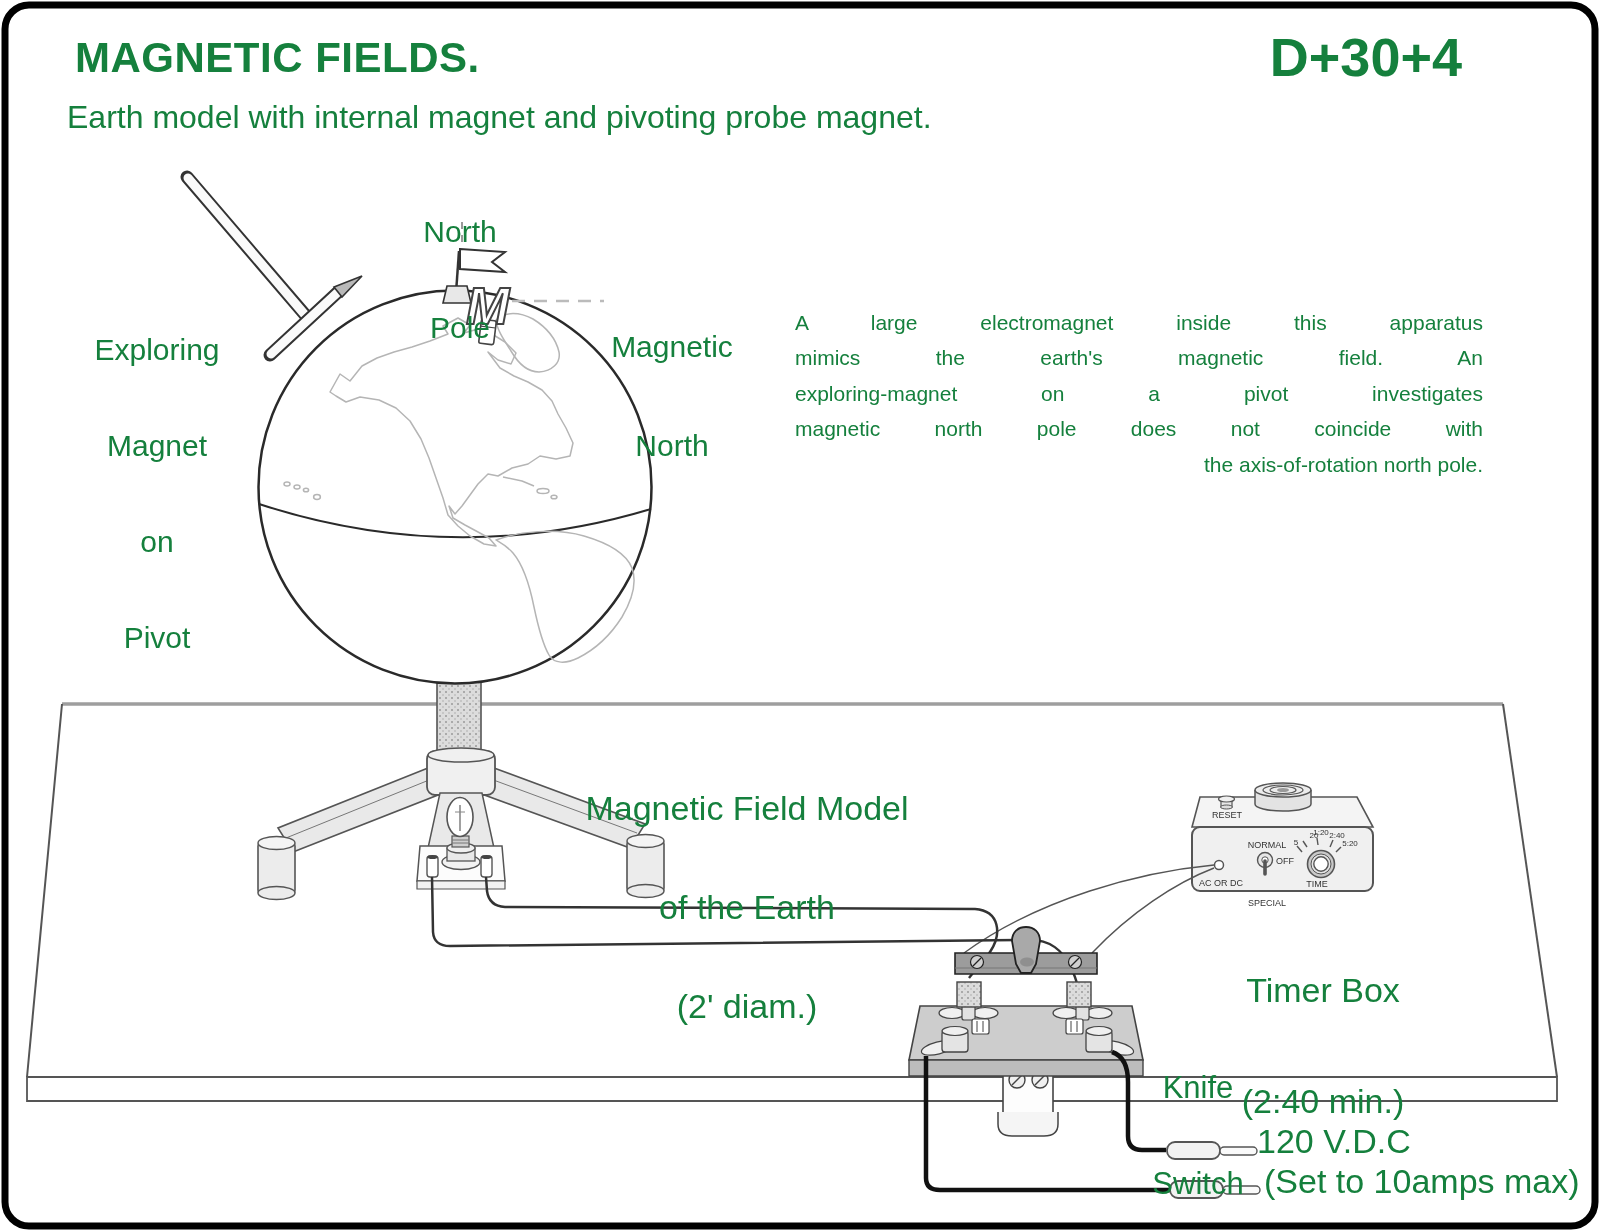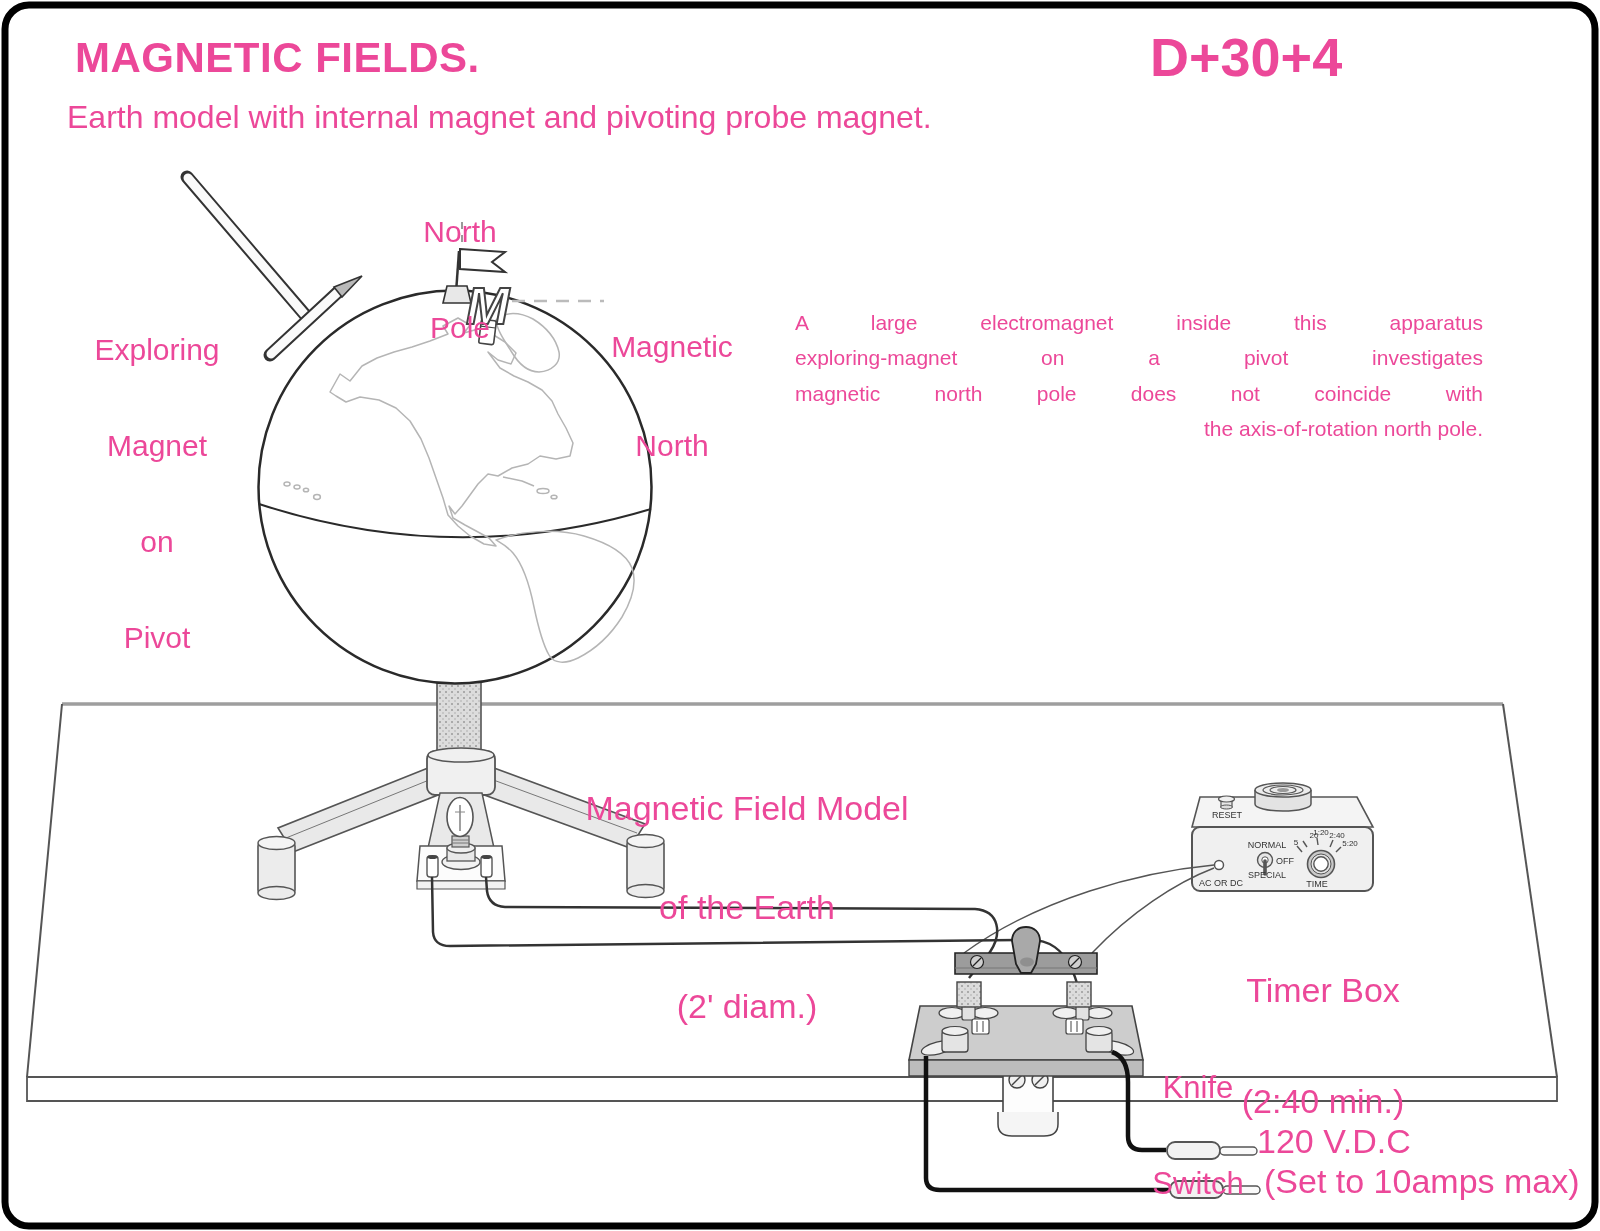--- a/index.html
+++ b/index.html
@@ -1,24 +1,24 @@
 <!DOCTYPE html>
 <html><head>
 <meta charset="utf-8">
 <style>
   html,body{margin:0;padding:0;background:#fff;}
   #page{
     position:relative;width:1600px;height:1231px;background:#fff;overflow:hidden;
     font-family:"Liberation Sans","DejaVu Sans",sans-serif;color:#1a1a1a;
   }
   #art{position:absolute;left:0;top:0;width:1600px;height:1231px;}
-  .txt{position:absolute;white-space:pre;color:#ec4899;}
+  .txt{position:absolute;white-space:pre;color:#15803d;}
   .ctr{text-align:center;transform:translateX(-50%);}
   .title{font-size:42px;font-weight:bold;letter-spacing:.5px;}
-  .code{font-size:54px;font-weight:bold;text-align:left;width:312px;}
+  .code{font-size:54px;font-weight:bold;text-align:right;width:312px;}
   .subtitle{font-size:32px;}
   .lbl{font-size:30px;line-height:32px;}
   .lbl33{font-size:30px;line-height:33px;}
   .para{font-size:21px;line-height:35.4px;width:688px;white-space:normal;}
   .para .just{text-align:justify;text-align-last:justify;}
   .para .last{text-align:right;}
   .big{font-size:34px;line-height:33px;}
   .timerlbl{font-size:34px;line-height:37px;margin-left:41px;}
   .knifelbl{font-size:31px;line-height:32px;}
   .pwr{font-size:34px;}
@@ -269,20 +269,21 @@
     <div>Pivot</div>
   </div>
 
   <div class="txt ctr lbl33" style="left:672px;top:264px;">
     <div>Magnetic</div>
     <div>North</div>
   </div>
 
   <div class="txt para" style="left:795px;top:305px;">
     <div class="just">A large electromagnet inside this apparatus</div>
+    <div class="just">mimics the earth's magnetic field.  An</div>
     <div class="just">exploring-magnet on a pivot investigates</div>
     <div class="just">magnetic north pole does not coincide with</div>
     <div class="last">the axis-of-rotation north pole.</div>
   </div>
 
   <div class="txt ctr big" style="left:747px;top:726px;">
     <div>Magnetic Field Model</div>
     <div>of the Earth</div>
     <div>(2' diam.)</div>
   </div>
@@ -296,21 +297,21 @@
     <div>Knife</div>
     <div>Switch</div>
   </div>
 
   <div class="txt pwr" style="left:1257px;top:1122px;">120 V.D.C</div>
   <div class="txt pwr" style="left:1264px;top:1162px;">(Set to 10amps max)</div>
 
   <div class="txt ctr tiny" style="left:1227px;top:810px;">RESET</div>
   <div class="txt ctr tiny" style="left:1267px;top:840px;">NORMAL</div>
   <div class="txt tiny" style="left:1276px;top:856px;">OFF</div>
-  <div class="txt ctr tiny" style="left:1267px;top:870px;">SPECIAL</div>
+  <div class="txt ctr tiny" style="left:1267px;top:898px;">SPECIAL</div>
   <div class="txt ctr tiny" style="left:1221px;top:878px;">AC OR DC</div>
   <div class="txt ctr tiny" style="left:1317px;top:879px;">TIME</div>
   <div class="txt ctr dial" style="left:1296px;top:838px;">5</div>
   <div class="txt ctr dial" style="left:1306px;top:831px;padding-left:16px;">20</div>
   <div class="txt ctr dial" style="left:1321px;top:828px;">1:20</div>
   <div class="txt ctr dial" style="left:1337px;top:831px;">2:40</div>
   <div class="txt ctr dial" style="left:1350px;top:839px;text-align:center;">5:20</div>
 
 </div>
 

